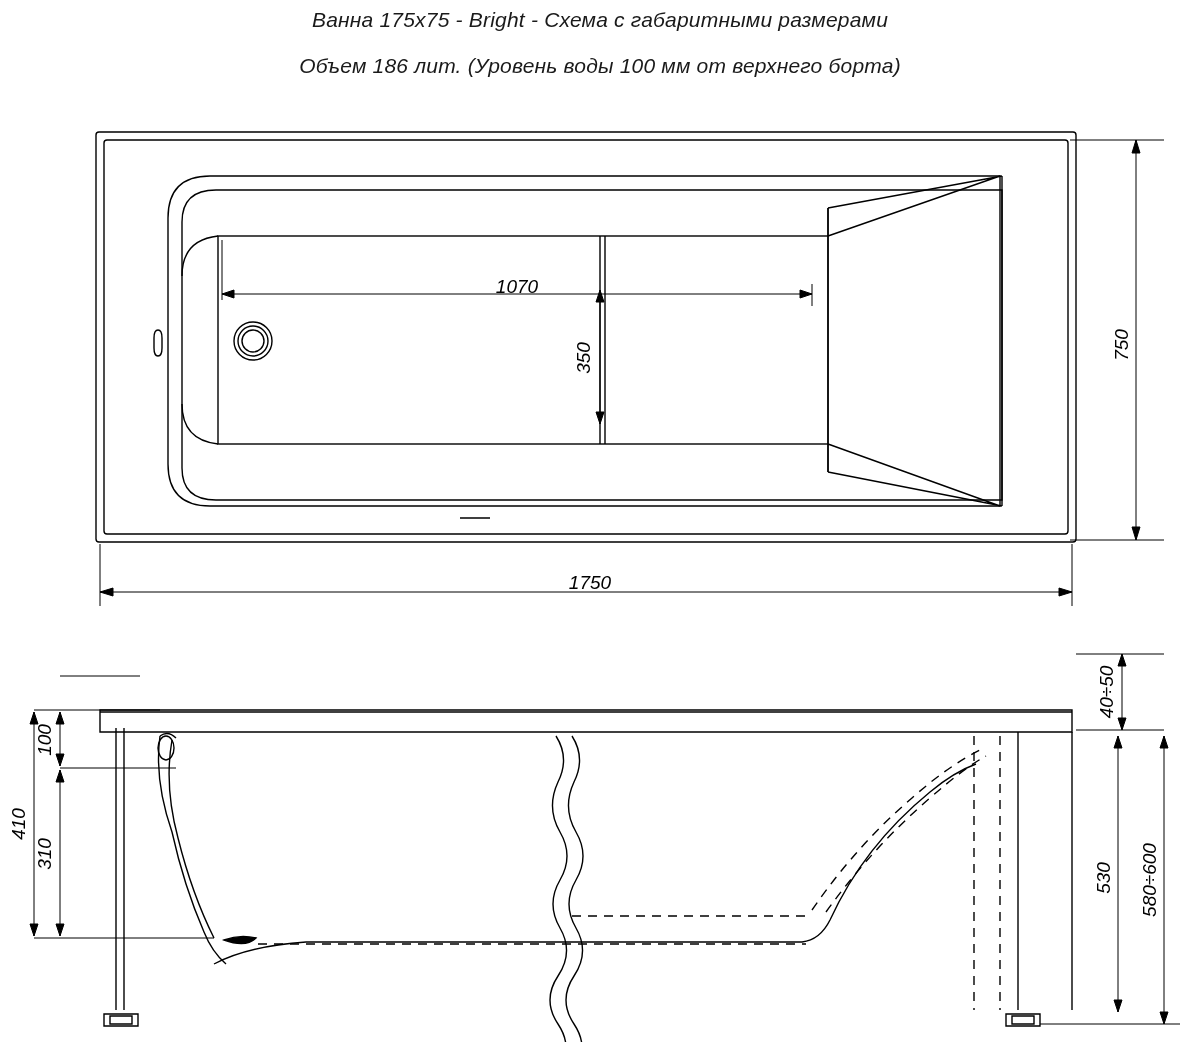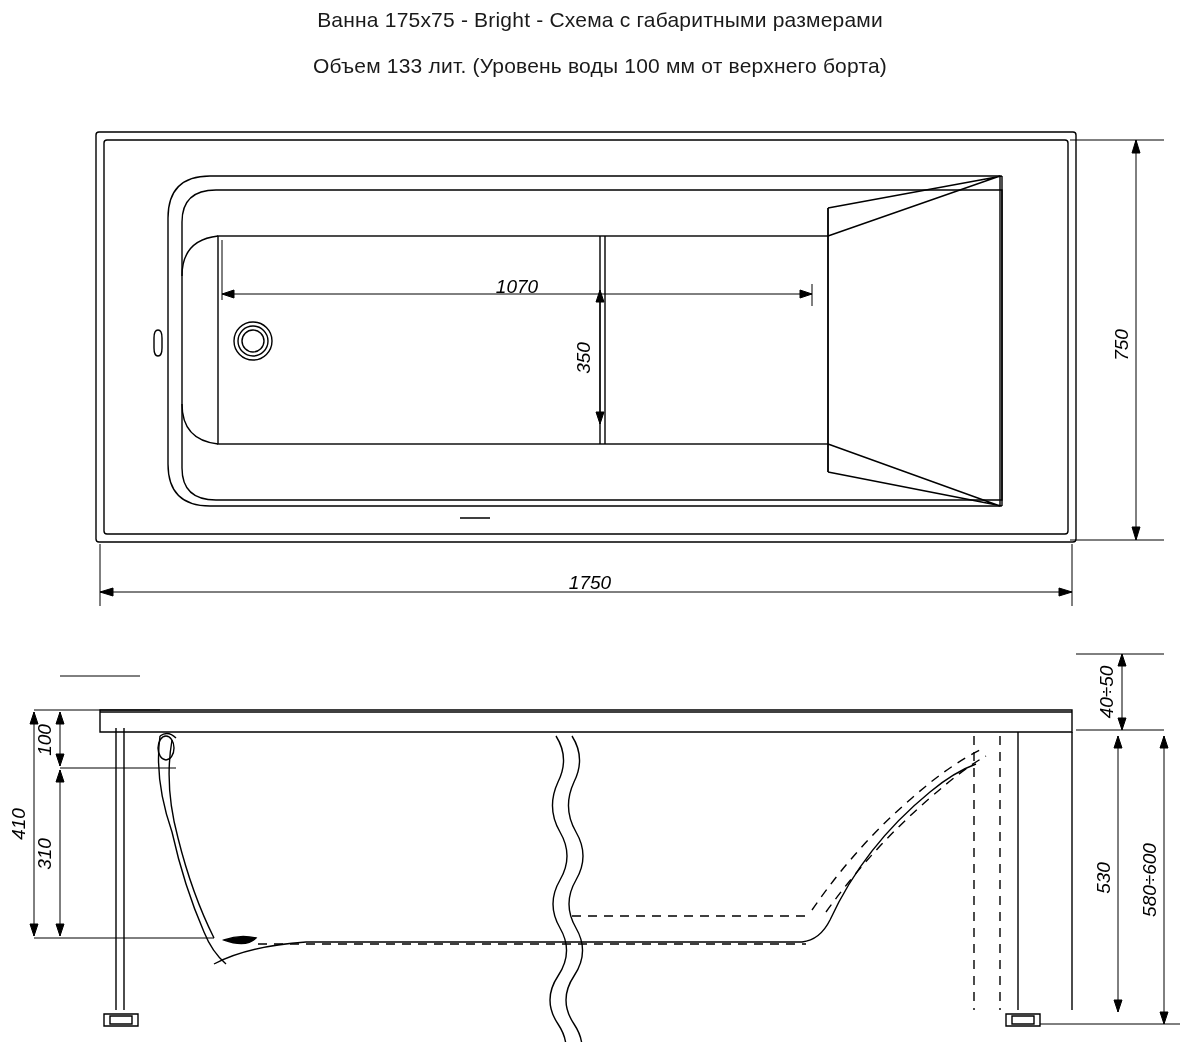--- a/index.html
+++ b/index.html
@@ -1,30 +1,30 @@
 <!DOCTYPE html>
 <html><head>
 <meta charset="utf-8">
 <style>
   html,body{margin:0;padding:0;background:#ffffff;}
   body{width:1200px;height:1042px;overflow:hidden;font-family:"Liberation Sans",sans-serif;color:#000;}
   #sheet{position:relative;width:1200px;height:1042px;}
-  .ttl{position:absolute;left:0;width:1200px;text-align:center;font-size:21px;color:#1a1a1a;letter-spacing:.2px;}
+  .ttl{position:absolute;left:0;width:1200px;text-align:center;font-style:italic;font-size:21px;color:#1a1a1a;letter-spacing:.2px;}
   #title1{top:8px;}
   #title2{top:54px;}
   svg{position:absolute;left:0;top:0;}
   .dimtxt{font-family:"Liberation Sans",sans-serif;font-style:italic;font-size:19px;fill:#000;}
 </style>
 </head>
 <body>
 
 <div id="sheet">
 
   <div class="ttl" id="title1">Ванна 175x75 - Bright - Схема с габаритными размерами</div>
-  <div class="ttl" id="title2">Объем 133 лит. (Уровень воды 100 мм от верхнего борта)</div>
+  <div class="ttl" id="title2">Объем 186 лит. (Уровень воды 100 мм от верхнего борта)</div>
 
   <svg width="1200" height="1042" viewBox="0 0 1200 1042">
     <g fill="none" stroke="#000" stroke-width="1.4" shape-rendering="geometricPrecision">
 
       <g>
 
         <rect x="96" y="132" width="980" height="410" rx="3" ry="3"></rect>
         <rect x="104" y="140" width="964" height="394" rx="3" ry="3"></rect>
 
         <path d="M168,218 q0,-42 42,-42 h790 v330 h-790 q-42,0 -42,-42 z"></path>

